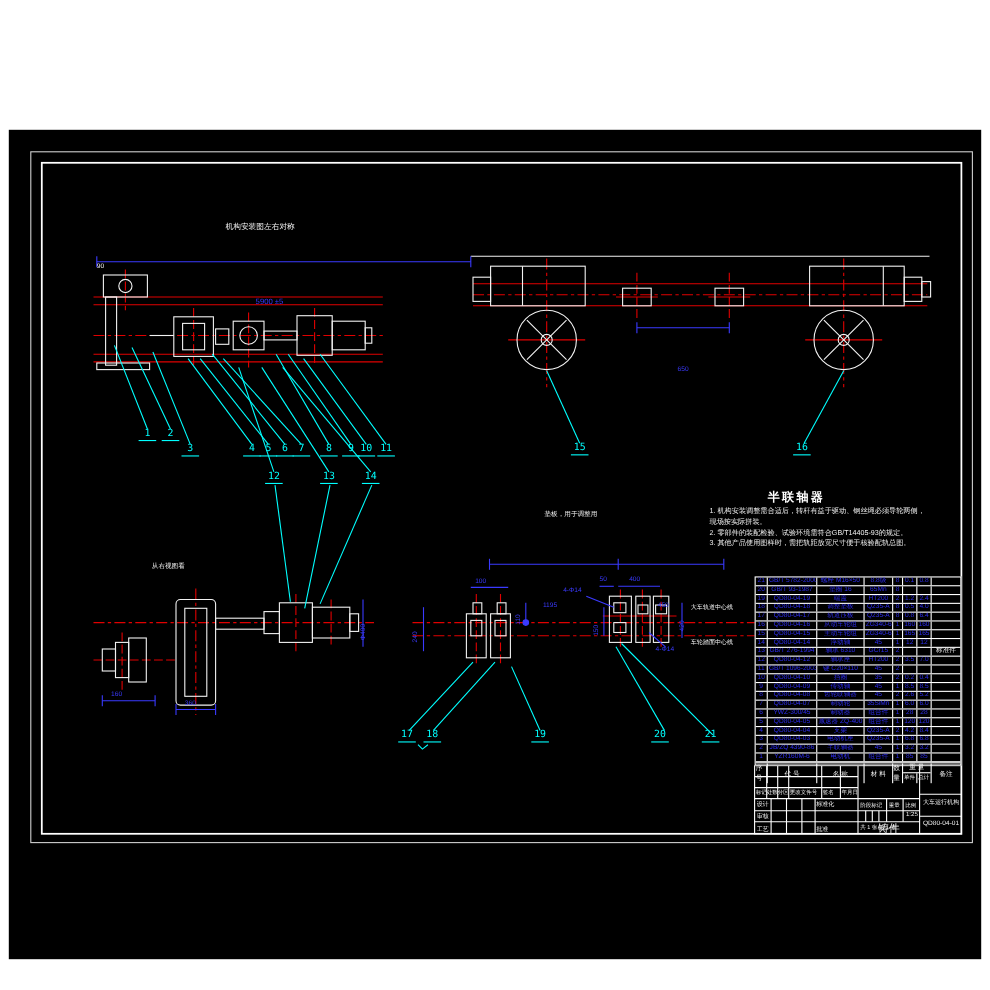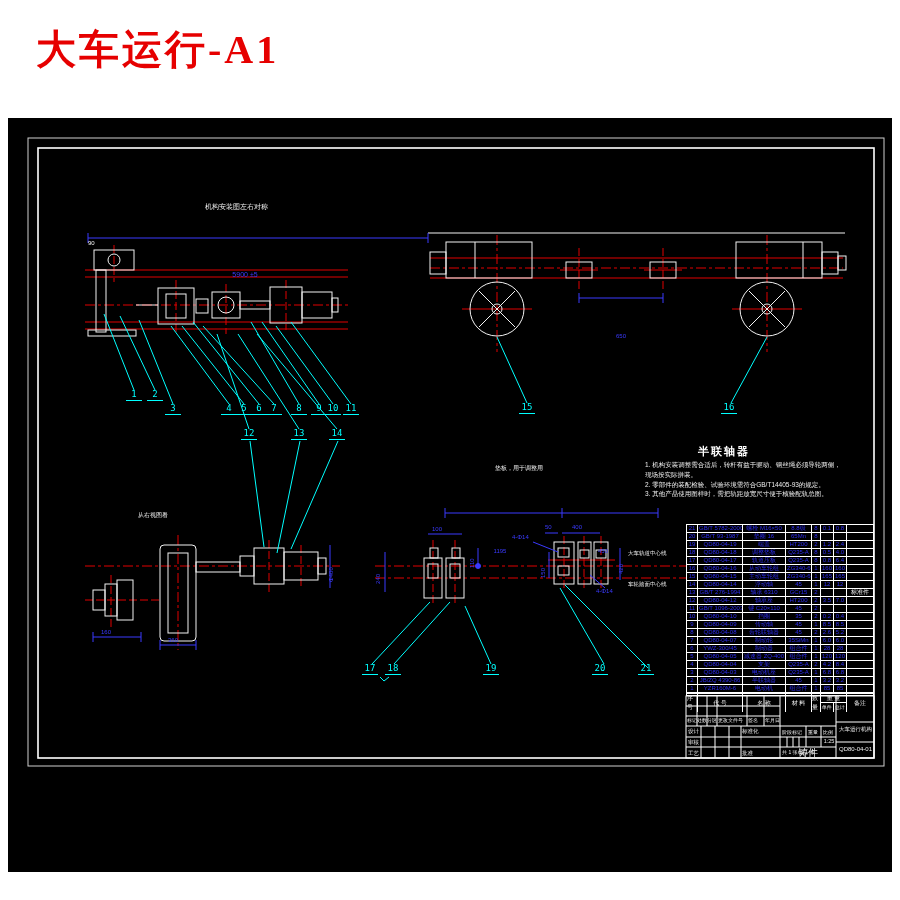--- a/index.html
+++ b/index.html
@@ -41,21 +41,20 @@
   .wcell .wb span{width:13px;color:#eee;font-size:5px;text-align:center;line-height:9px;}
   .wcell .wb span:first-child{border-right:1px solid #fff;box-sizing:border-box;}
   
   .tb{position:absolute;color:#eee;white-space:nowrap;overflow:hidden;}
 </style>
 </head>
 <body>
 
 <div class="page">
 
-  <div class="title">大车运行-A1</div>
 
   <div class="canvas"></div>
 
   <svg class="art" viewBox="0 0 900 900">
 
     <rect x="28" y="138" width="856" height="628" fill="none" stroke="#cfcfcf" stroke-width="1"></rect>
     <rect x="38" y="148" width="836" height="610" fill="none" stroke="#ffffff" stroke-width="1.6"></rect>
 
     <g stroke="#e00000" stroke-width="1" fill="none">
 

